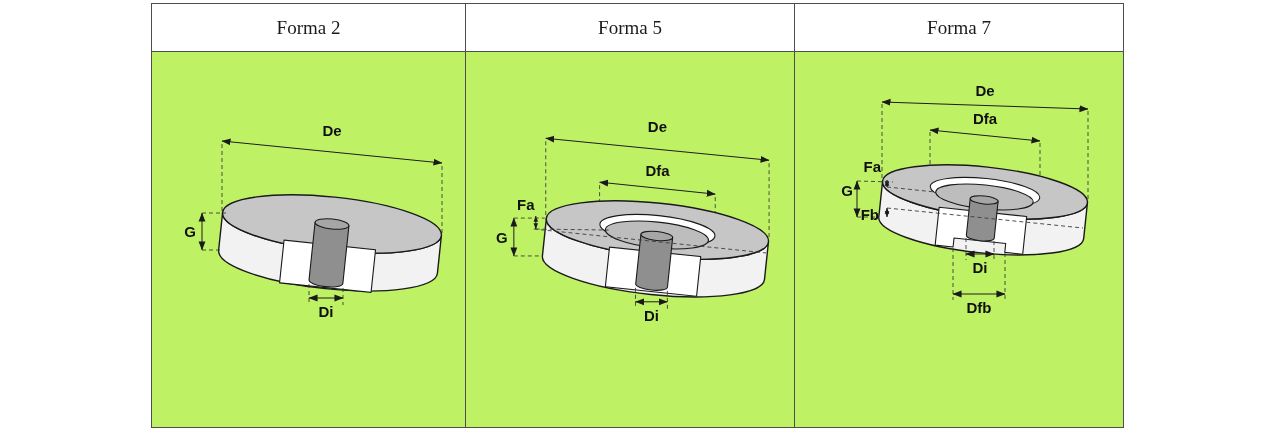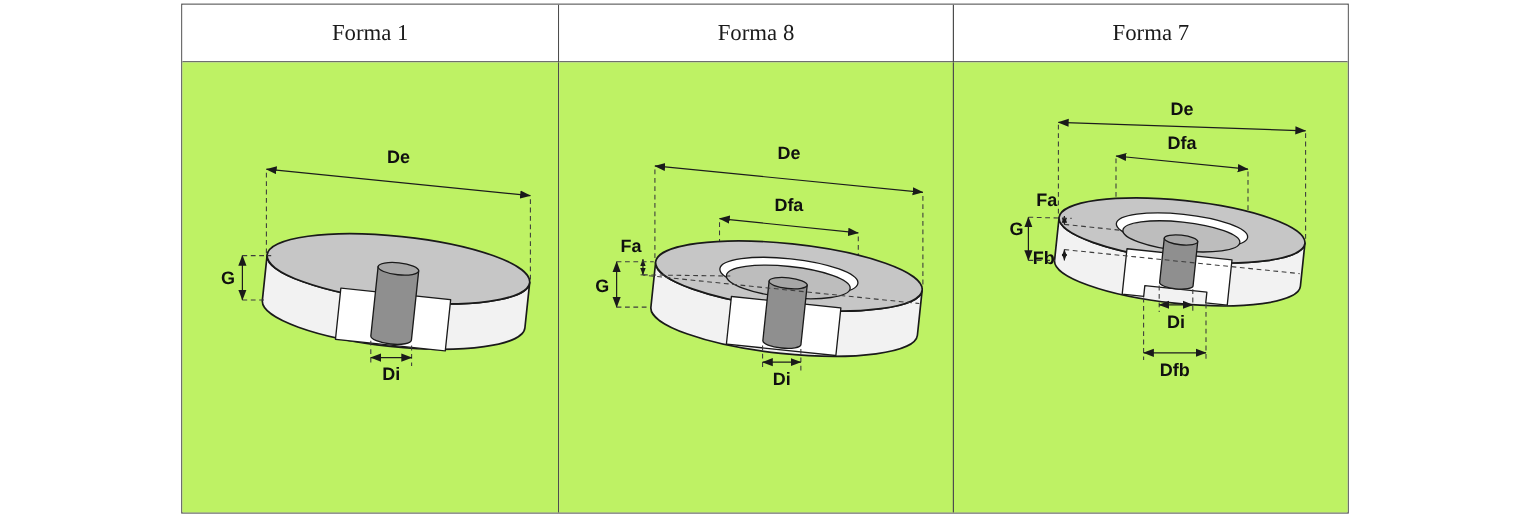--- a/index.html
+++ b/index.html
@@ -18,24 +18,24 @@
   .dim{stroke:#1c1c1c;stroke-width:1;fill:none;}
   .dash{stroke:#3c3c3c;stroke-width:0.9;stroke-dasharray:4 3;fill:none;}
   .dimlbl{font-family:"Liberation Sans",sans-serif;font-weight:bold;font-size:15px;fill:#101010;}
 </style>
 </head>
 <body>
 
 <div class="forms-table">
 
   <div class="hcell">
-    <span>Forma 1</span>
+    <span>Forma 2</span>
   </div>
   <div class="hcell">
-    <span>Forma 8</span>
+    <span>Forma 5</span>
   </div>
   <div class="hcell last">
     <span>Forma 7</span>
   </div>
 
   <div class="dcell">
     <svg viewBox="0 0 313 375" preserveAspectRatio="xMidYMid meet">
       <defs>
         <marker id="a1" viewBox="0 0 10 10" refX="9.5" refY="5" markerWidth="9" markerHeight="9" markerUnits="userSpaceOnUse" orient="auto-start-reverse">
           <path d="M0,1.2 L10,5 L0,8.8 Z" fill="#1a1a1a"></path>

